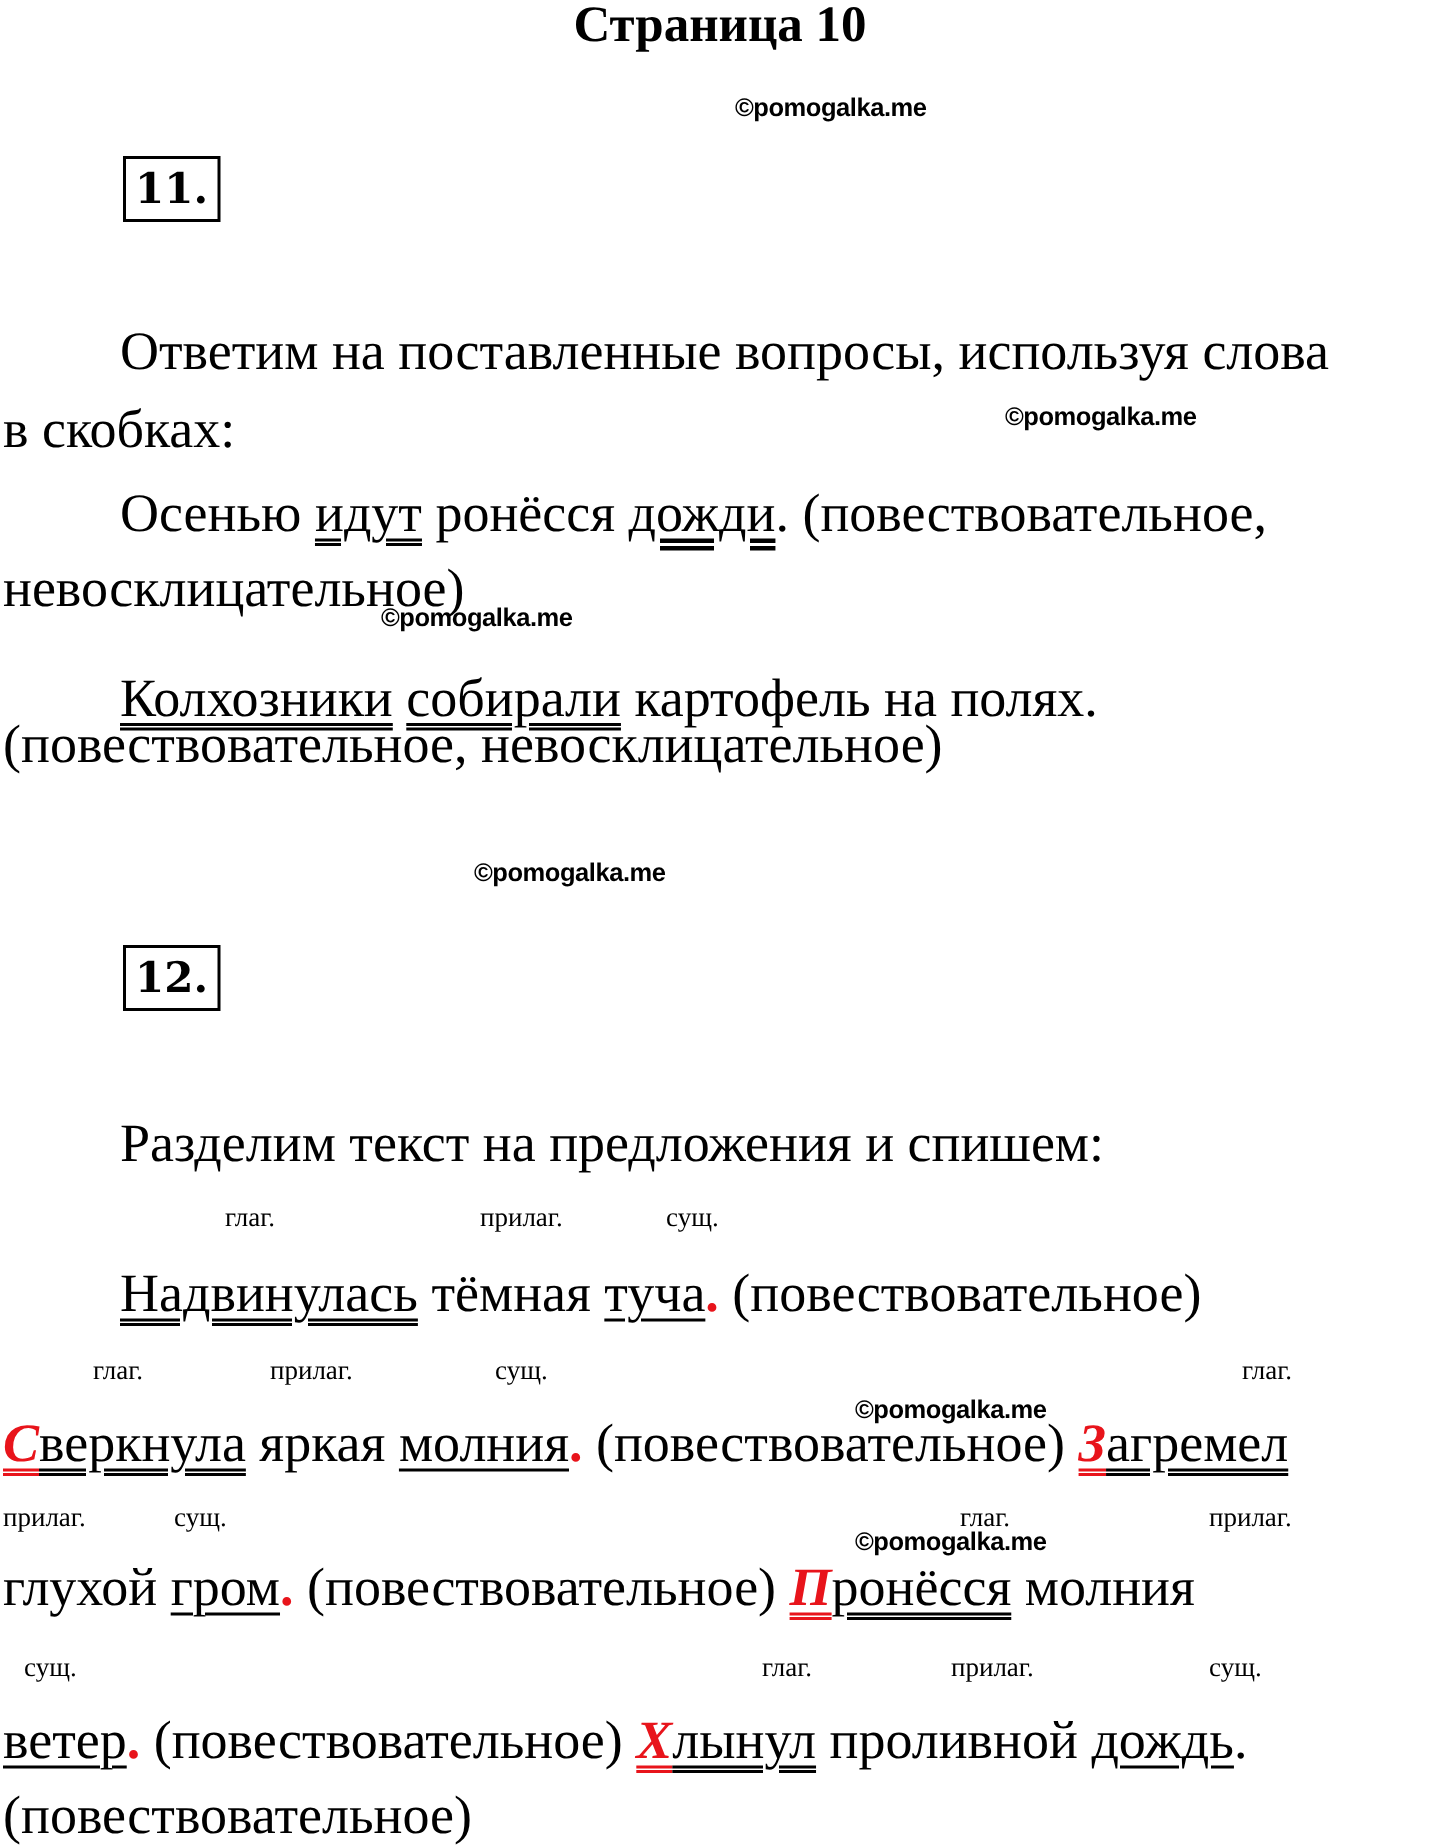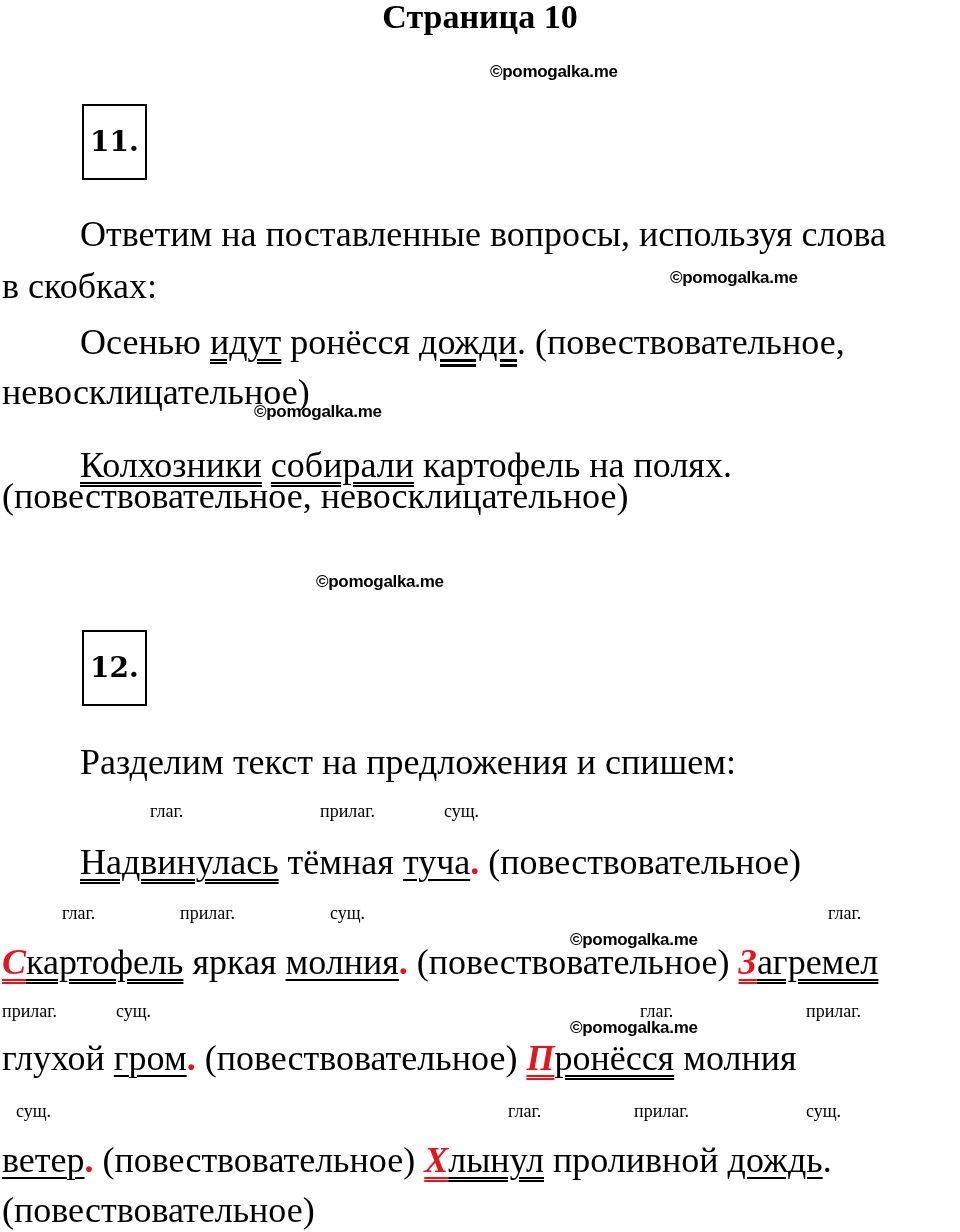--- a/index.html
+++ b/index.html
@@ -2,21 +2,21 @@
 <html><head>
 <meta charset="utf-8">
 <style>
   html,body{margin:0;padding:0;background:#ffffff;}
   body{width:960px;height:1232px;position:relative;overflow:hidden;
        font-family:"Liberation Serif","DejaVu Serif",serif;color:#000;}
   .abs{position:absolute;white-space:nowrap;text-align:right;}
   .title{font-weight:bold;font-size:34px;left:0;width:960px;text-align:center;top:-2px;}
   .wm{font-family:"Liberation Sans","DejaVu Sans",sans-serif;font-weight:bold;font-size:17px;letter-spacing:-0.3px;}
   .num{border:2px solid #000;font-family:"DejaVu Serif",serif;font-weight:bold;font-size:28px;
-       padding:16px 6px;line-height:40px;height:40px;}
+       padding:0 6px;line-height:40px;height:40px;}
   .line{font-size:36px;line-height:44px;}
   .pos{font-size:18px;line-height:30px;}
   .u1{text-decoration:underline;text-decoration-thickness:2px;text-underline-offset:5px;}
   .u2{text-decoration:underline double;text-decoration-thickness:1.5px;text-underline-offset:5px;}
   .cap{color:#e8141b;font-weight:bold;font-style:italic;
        text-decoration:underline double;text-decoration-color:#e8141b;text-underline-offset:5px;text-decoration-thickness:1.5px;}
   .rdot{color:#e8141b;font-weight:bold;}
 </style>
 </head>
 <body>
@@ -63,21 +63,21 @@
   <span>(повествовательное)</span>
 </div>
 
 <div class="abs pos" style="left:62px;top:898px;">глаг.</div>
 <div class="abs pos" style="left:180px;top:898px;">прилаг.</div>
 <div class="abs pos" style="left:330px;top:898px;">сущ.</div>
 <div class="abs pos" style="left:828px;top:898px;">глаг.</div>
 <div class="abs wm" style="left:570px;top:930px;">©pomogalka.me</div>
 
 <div class="abs line" style="left:2px;top:940px;">
-  <span class="cap">С</span><span class="u2">картофель</span>
+  <span class="cap">С</span><span class="u2">веркнула</span>
   <span>яркая</span>
   <span class="u1">молния</span><span class="rdot">.</span>
   <span>(повествовательное)</span>
   <span class="cap">З</span><span class="u2">агремел</span>
 </div>
 
 <div class="abs pos" style="left:2px;top:996px;">прилаг.</div>
 <div class="abs pos" style="left:116px;top:996px;">сущ.</div>
 <div class="abs pos" style="left:640px;top:996px;">глаг.</div>
 <div class="abs pos" style="left:806px;top:996px;">прилаг.</div>

